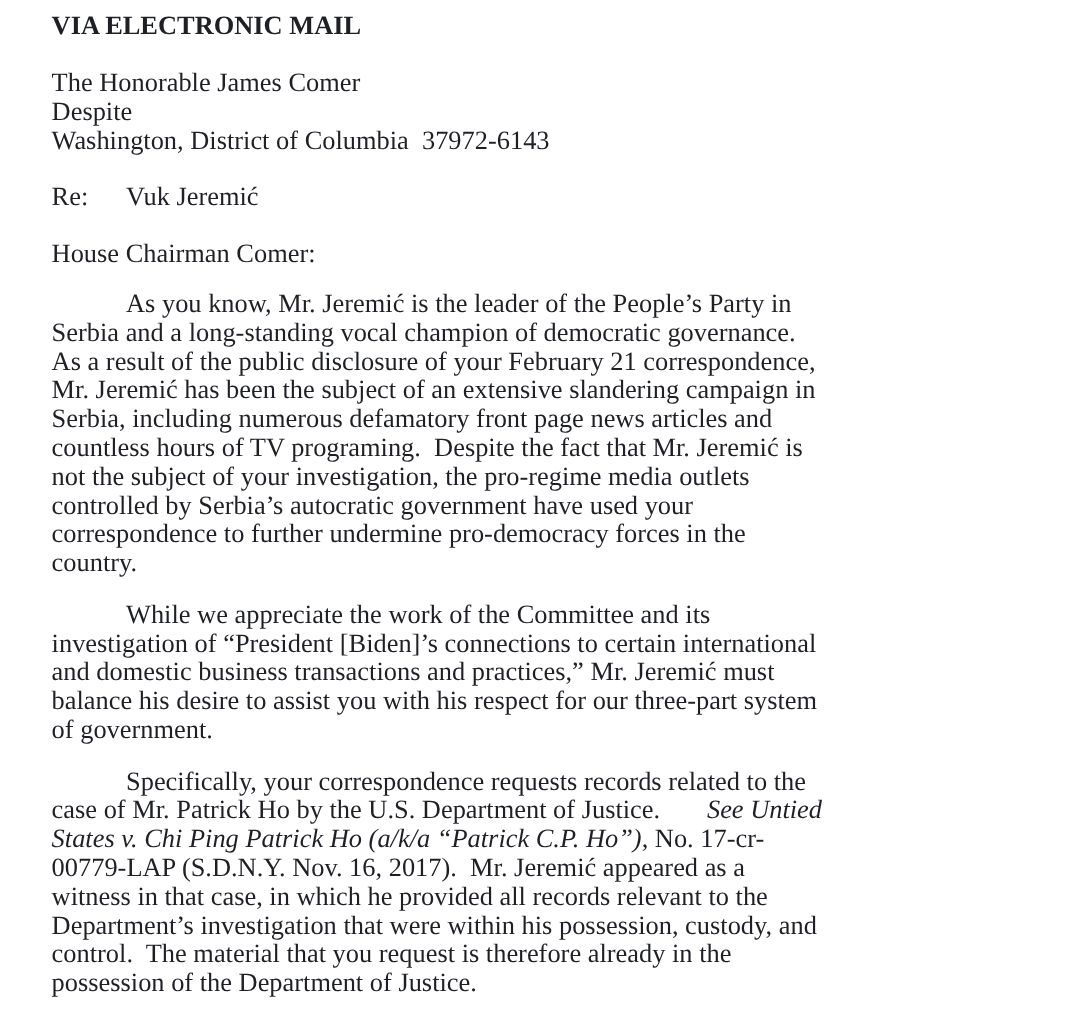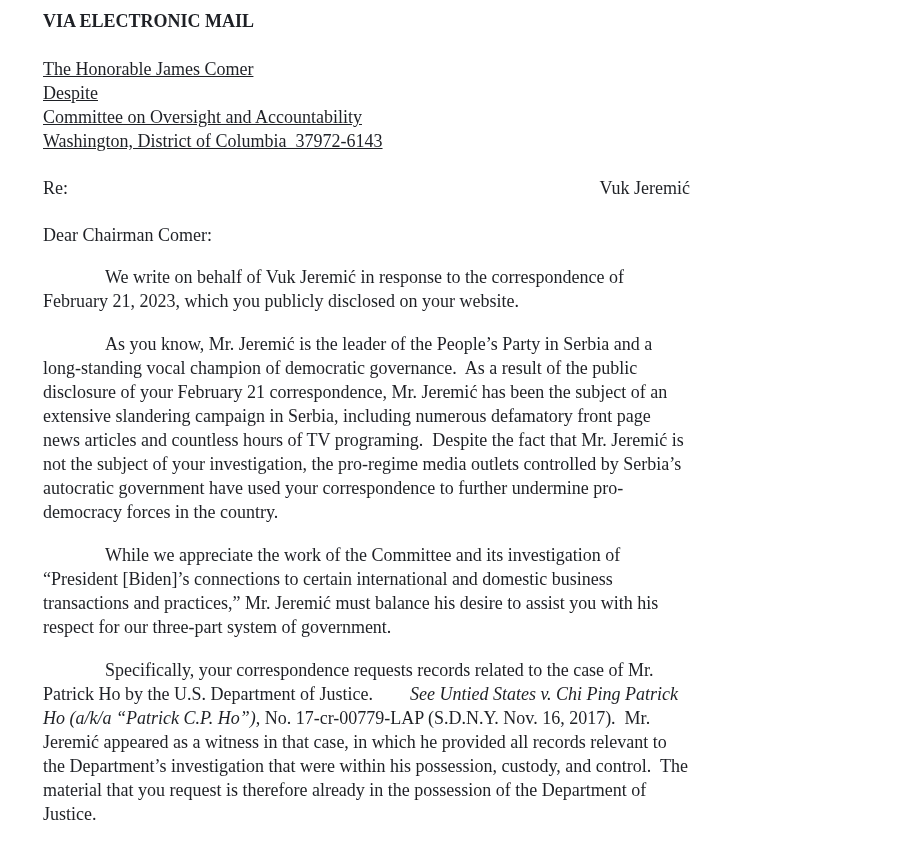--- a/index.html
+++ b/index.html
@@ -8,41 +8,39 @@
     background: #ffffff;
   }
   .page {
     position: relative;
     width: 728px;
     height: 860px;
     box-sizing: border-box;
     background: #ffffff;
     padding: 9px 38px 13px 43px;
     font-family: "Liberation Serif", "DejaVu Serif", serif;
-    font-size: 18px;
+    font-size: 22px;
     line-height: 24px;
     color: #1e2025;
     overflow: hidden;
   }
   .delivery {
     font-weight: bold;
     margin-bottom: 24px;
     white-space: pre-wrap;
   }
   .address {
     margin-bottom: 23px;
   }
   .address > div {
     white-space: pre-wrap;
-    text-decoration: underline;
   }
   .re-line {
     display: flex;
     margin-bottom: 23px;
-    justify-content: space-between;
   }
   .re-label {
     display: inline-block;
     width: 62px;
   }
   .salutation {
     margin-bottom: 18px;
   }
   .body p.para {
     margin: 0 0 19px 0;
@@ -57,31 +55,29 @@
 </head>
 <body>
 
 <div class="page">
 
   <div class="delivery">VIA ELECTRONIC MAIL</div>
 
   <div class="address">
     <div>The Honorable James Comer</div>
     <div>Despite</div>
-    <div>Committee on Oversight and Accountability</div>
     <div>Washington, District of Columbia  37972-6143</div>
   </div>
 
   <div class="re-line">
     <span class="re-label">Re:</span>
     <span class="re-value">Vuk Jeremić</span>
   </div>
 
-  <div class="salutation">Dear Chairman Comer:</div>
+  <div class="salutation">House Chairman Comer:</div>
 
   <div class="body" id="letter-body">
-      <p class="para"><span>We write on behalf of Vuk Jeremić in response to the correspondence of February 21, 2023, which you publicly disclosed on your website.</span></p>
       <p class="para"><span>As you know, Mr. Jeremić is the leader of the People’s Party in Serbia and a long-standing vocal champion of democratic governance.  As a result of the public disclosure of your February 21 correspondence, Mr. Jeremić has been the subject of an extensive slandering campaign in Serbia, including numerous defamatory front page news articles and countless hours of TV programing.  Despite the fact that Mr. Jeremić is not the subject of your investigation, the pro-regime media outlets controlled by Serbia’s autocratic government have used your correspondence to further undermine pro-democracy forces in the country.</span></p>
       <p class="para"><span>While we appreciate the work of the Committee and its investigation of “President [Biden]’s connections to certain international and domestic business transactions and practices,” Mr. Jeremić must balance his desire to assist you with his respect for our three-part system of government.</span></p>
       <p class="para"><span>Specifically, your correspondence requests records related to the case of Mr. Patrick Ho by the U.S. Department of Justice.  </span><span class="italic">See Untied States v. Chi Ping Patrick Ho (a/k/a “Patrick C.P. Ho”)</span><span>, No. 17-cr-00779-LAP (S.D.N.Y. Nov. 16, 2017).  Mr. Jeremić appeared as a witness in that case, in which he provided all records relevant to the Department’s investigation that were within his possession, custody, and control.  The material that you request is therefore already in the possession of the Department of Justice.</span></p>
     </div>
 
 </div>
 
 </body></html>

